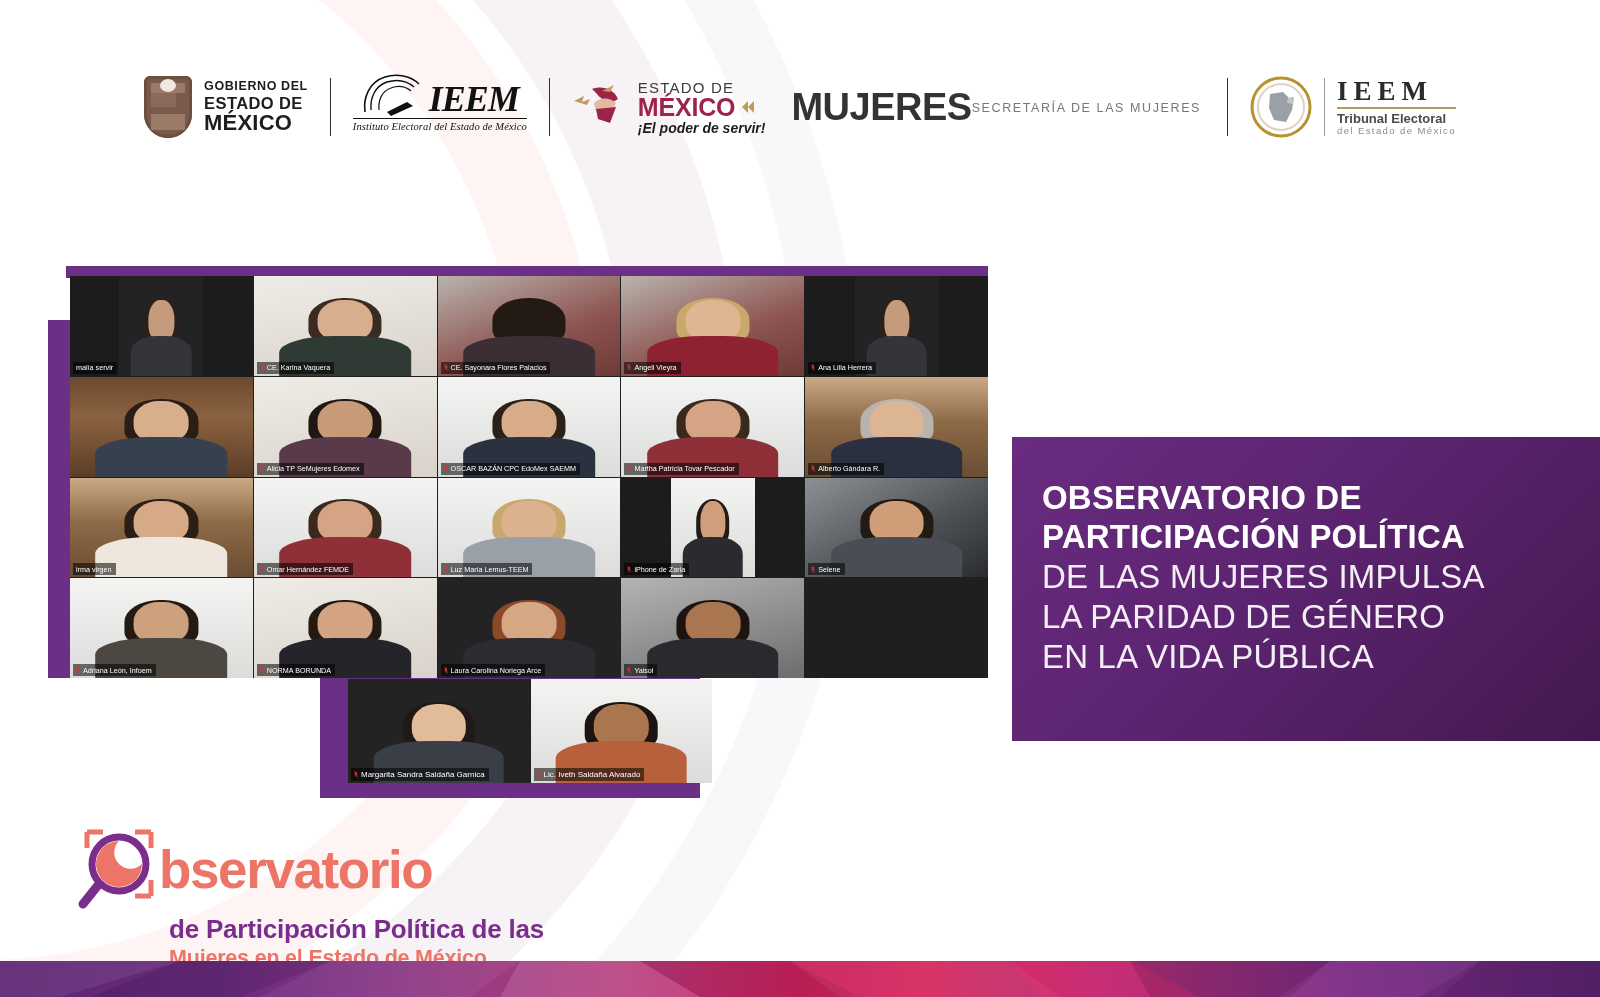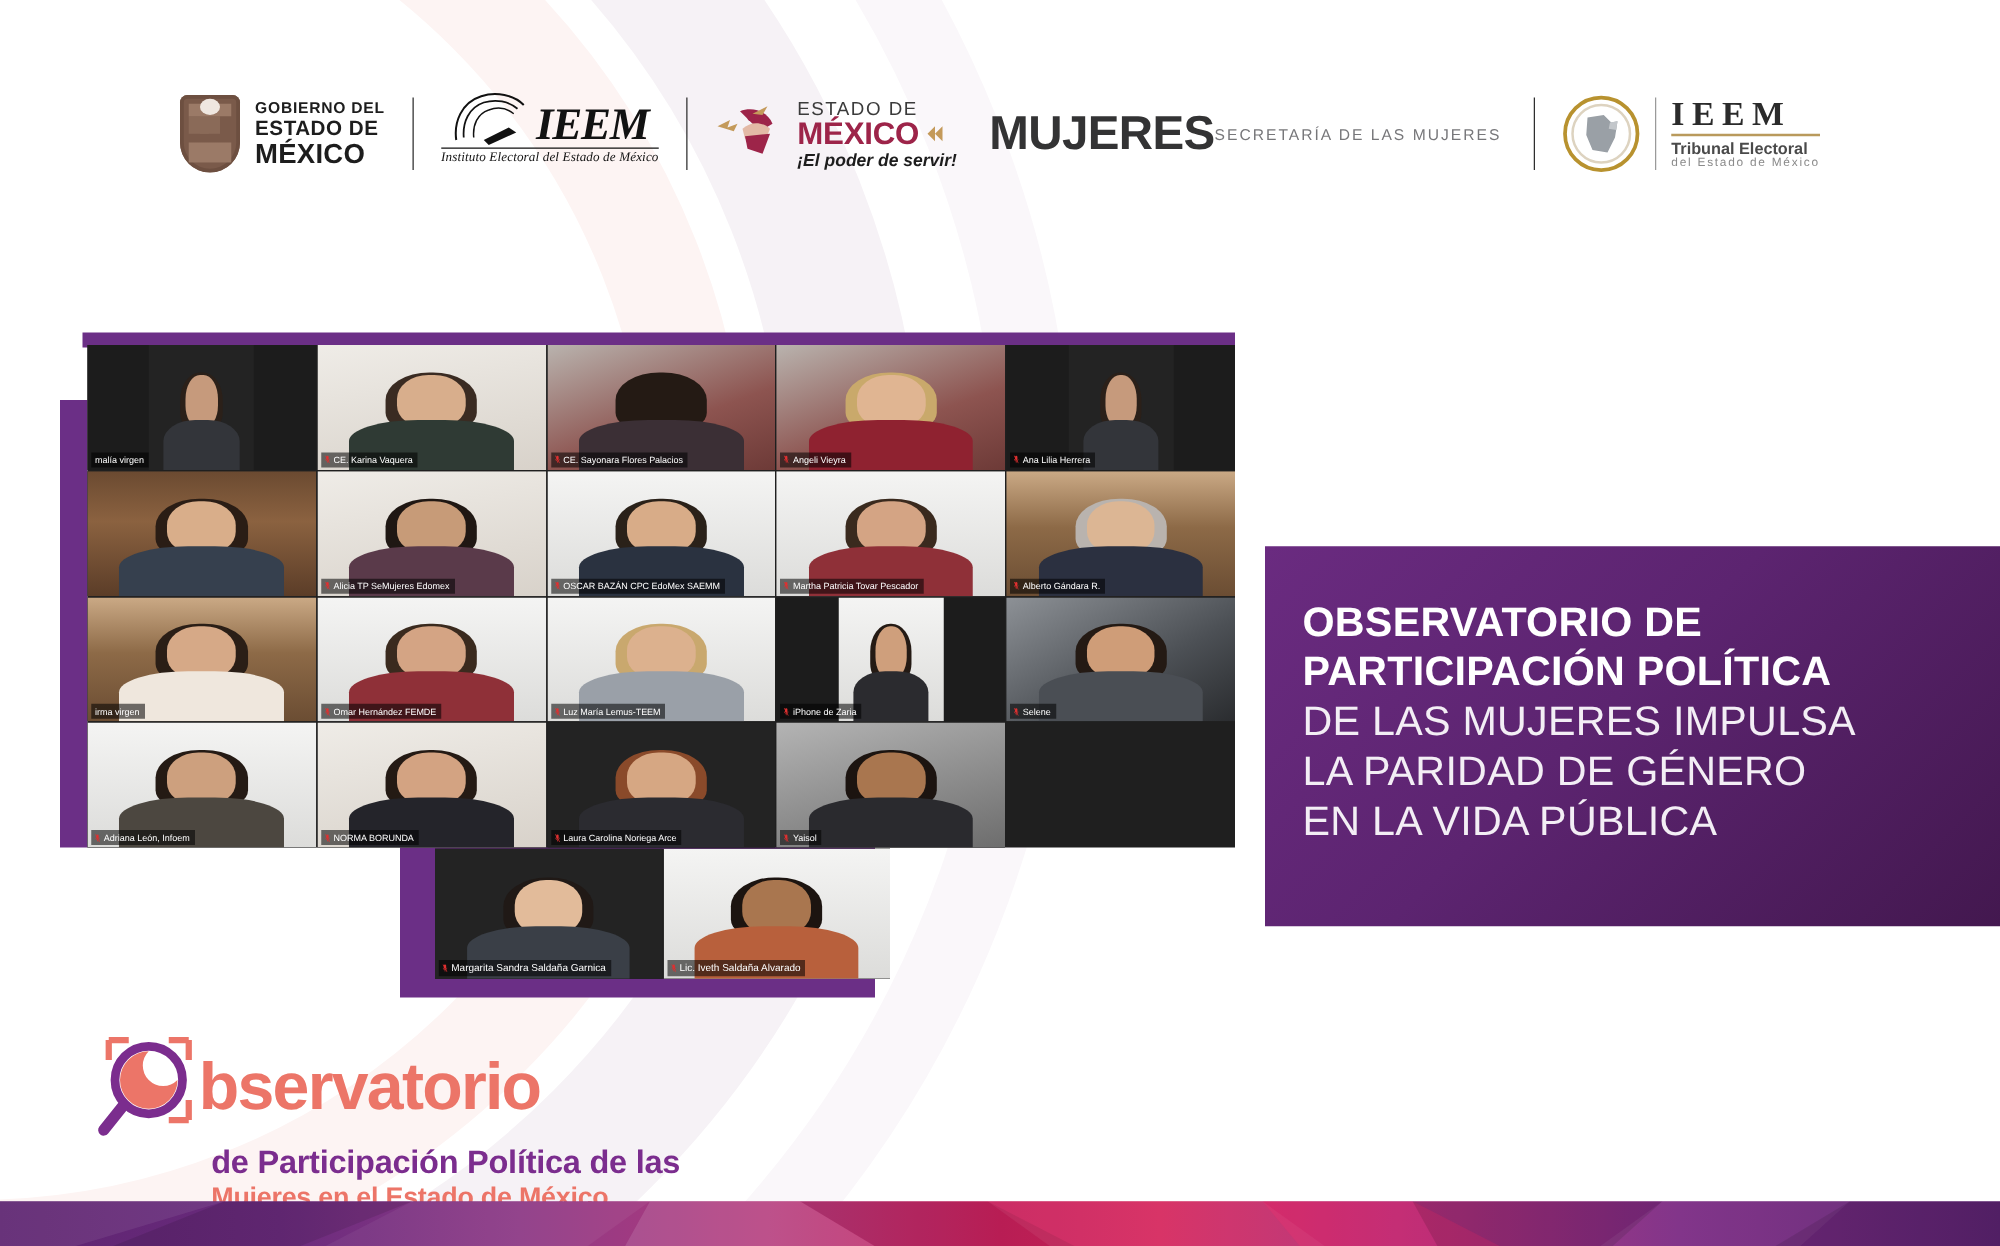--- a/index.html
+++ b/index.html
@@ -292,21 +292,21 @@
 
   <div class="grid" id="video-grid">
       <div class="tile">
         <div style="position: absolute; inset: 0px; background: rgb(28, 28, 28);"></div>
         <div class="scene s-dark" style="left: 27%; right: 27%;">
           <div class="head" style="width: 40%; height: 46%; bottom: 32%; background: rgb(43, 32, 25); border-radius: 48% 48% 30% 30%;"></div>
           <div class="head" style="width: 30%; height: 42%; bottom: 34%; background: rgb(198, 154, 124);"></div>
           <div class="body" style="width: 72%; height: 40%; bottom: 0px; background: rgb(51, 53, 58);"></div>
         </div>
         <div class="nametag">
-          <span>malía virgen</span>
+          <span>malía servir</span>
         </div>
       </div>
       <div class="tile">
         <div class="scene s-wall">
           <div class="head" style="width: 40%; height: 46%; bottom: 32%; background: rgb(58, 43, 34); border-radius: 48% 48% 30% 30%;"></div>
           <div class="head" style="width: 30%; height: 42%; bottom: 34%; background: rgb(216, 174, 140);"></div>
           <div class="body" style="width: 72%; height: 40%; bottom: 0px; background: rgb(47, 58, 52);"></div>
         </div>
         <div class="nametag">
           <svg class="mic" viewBox="0 0 6 10">

